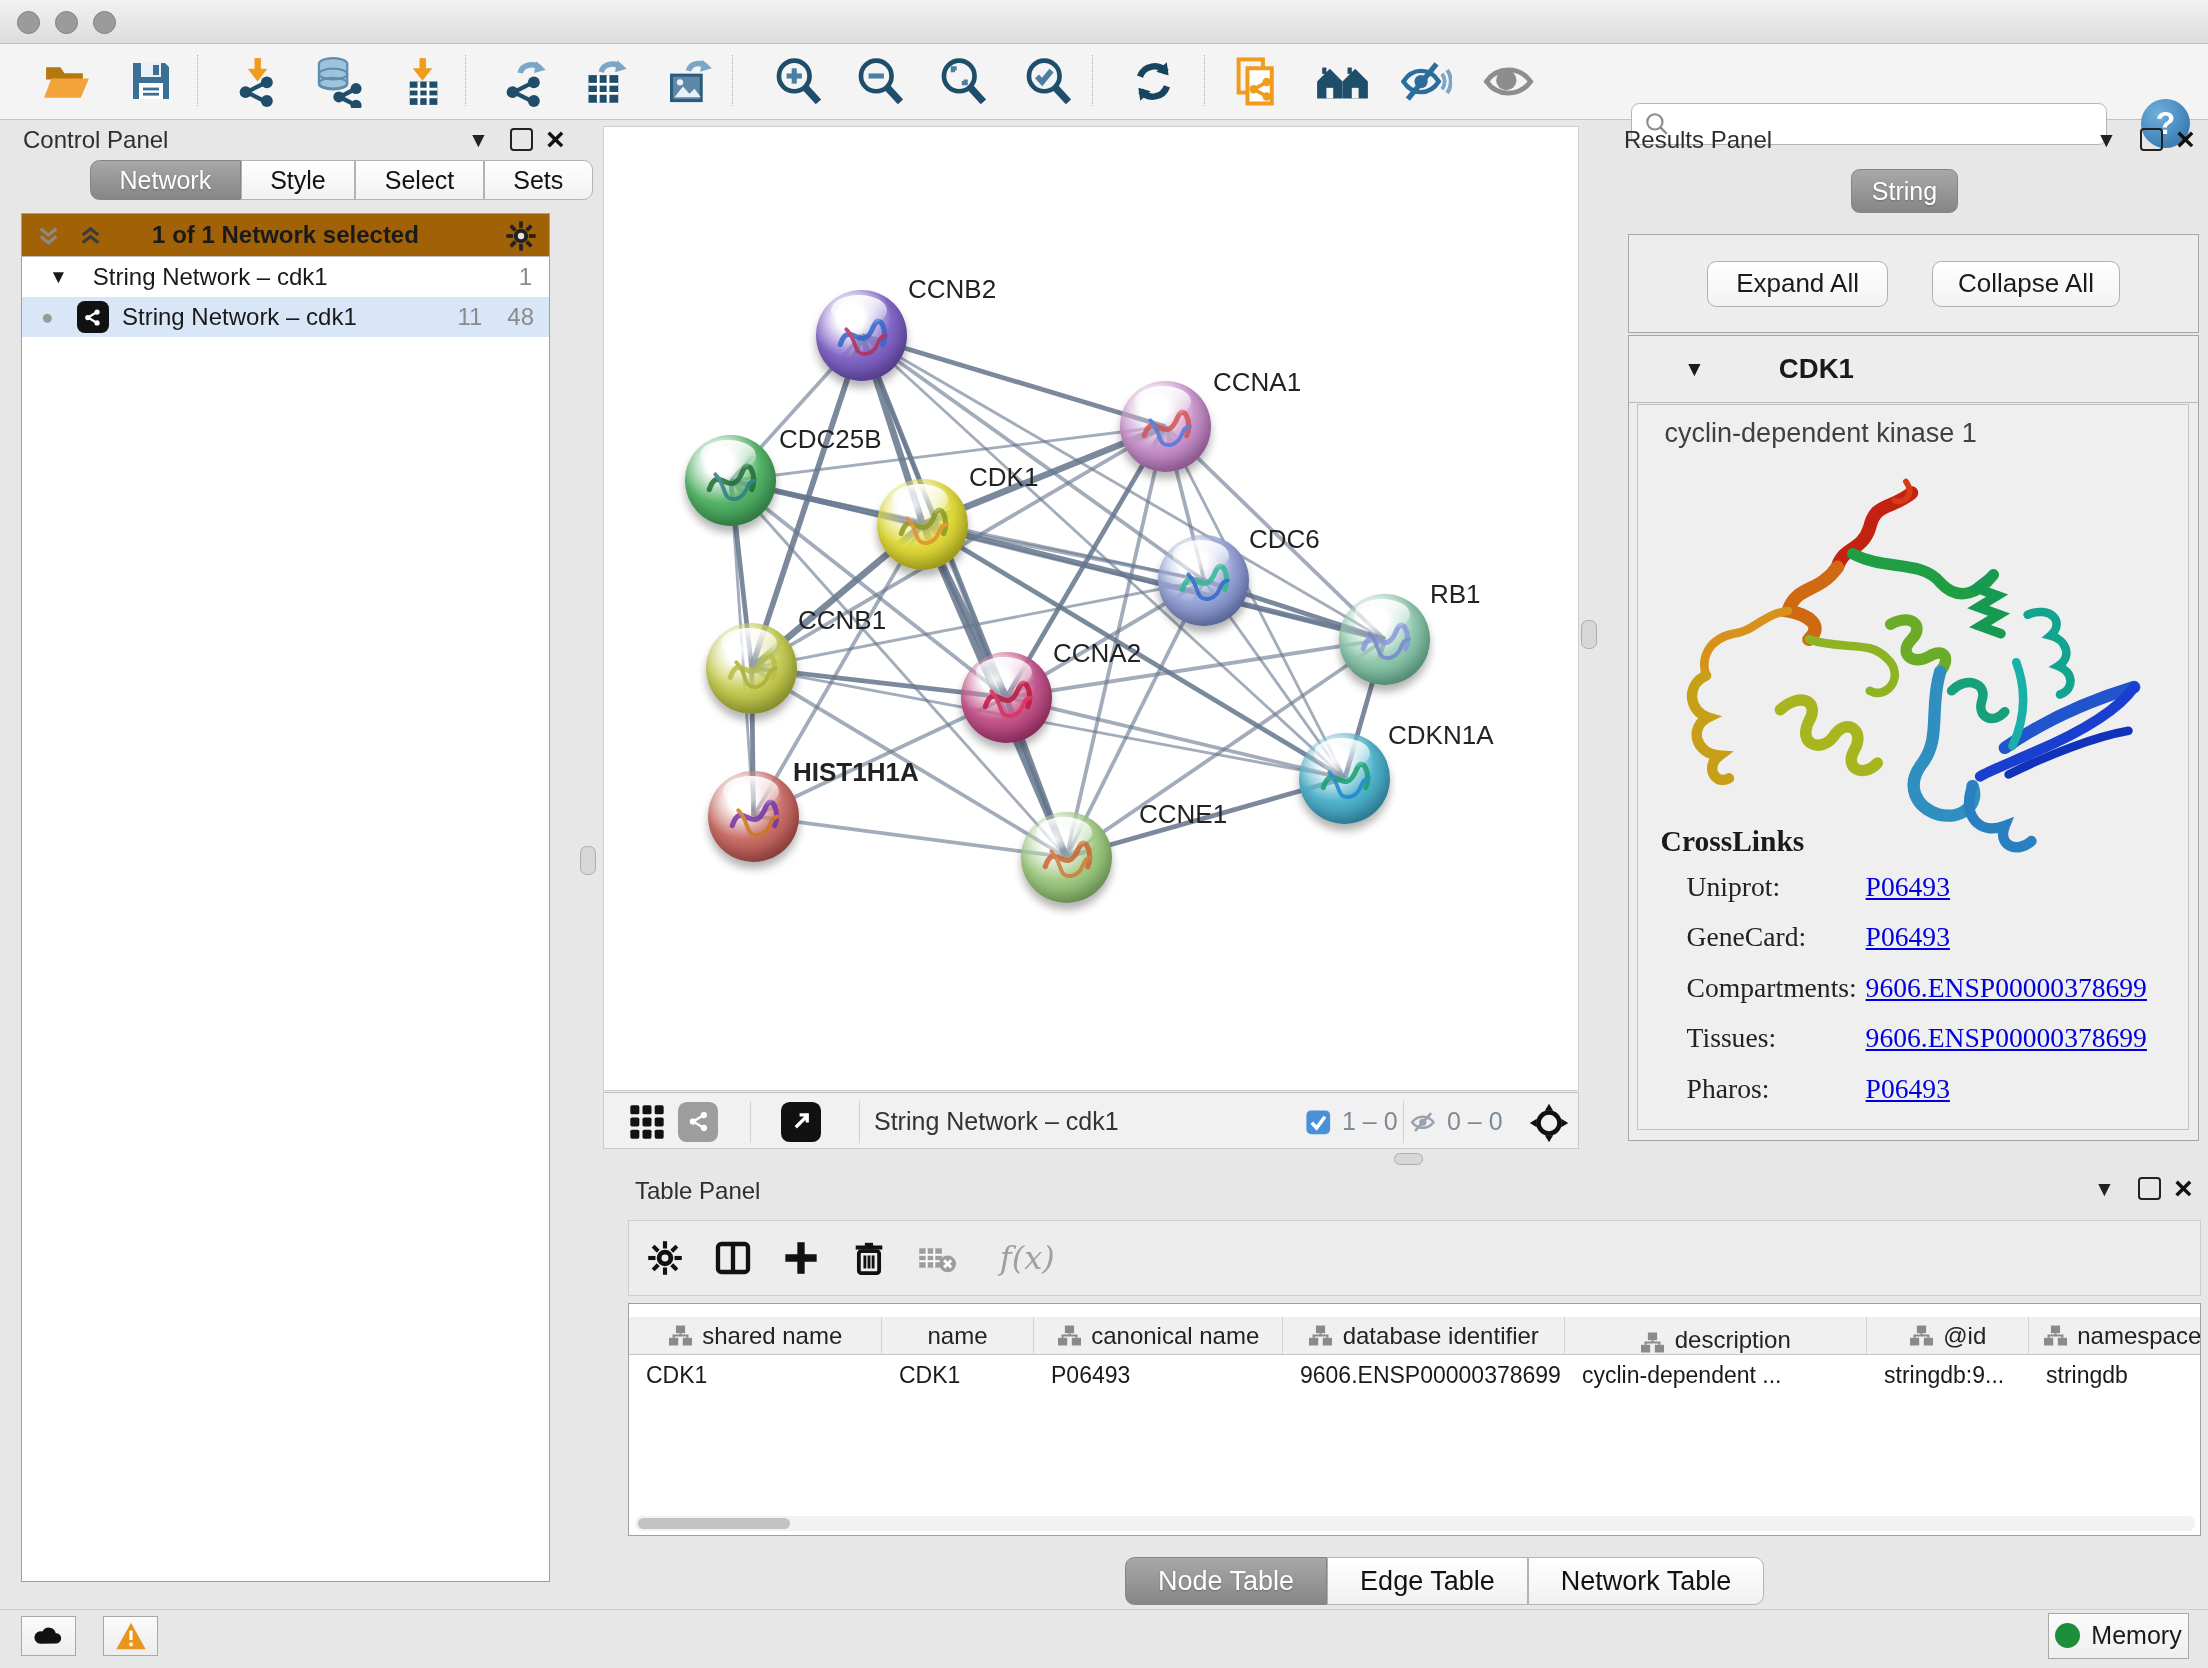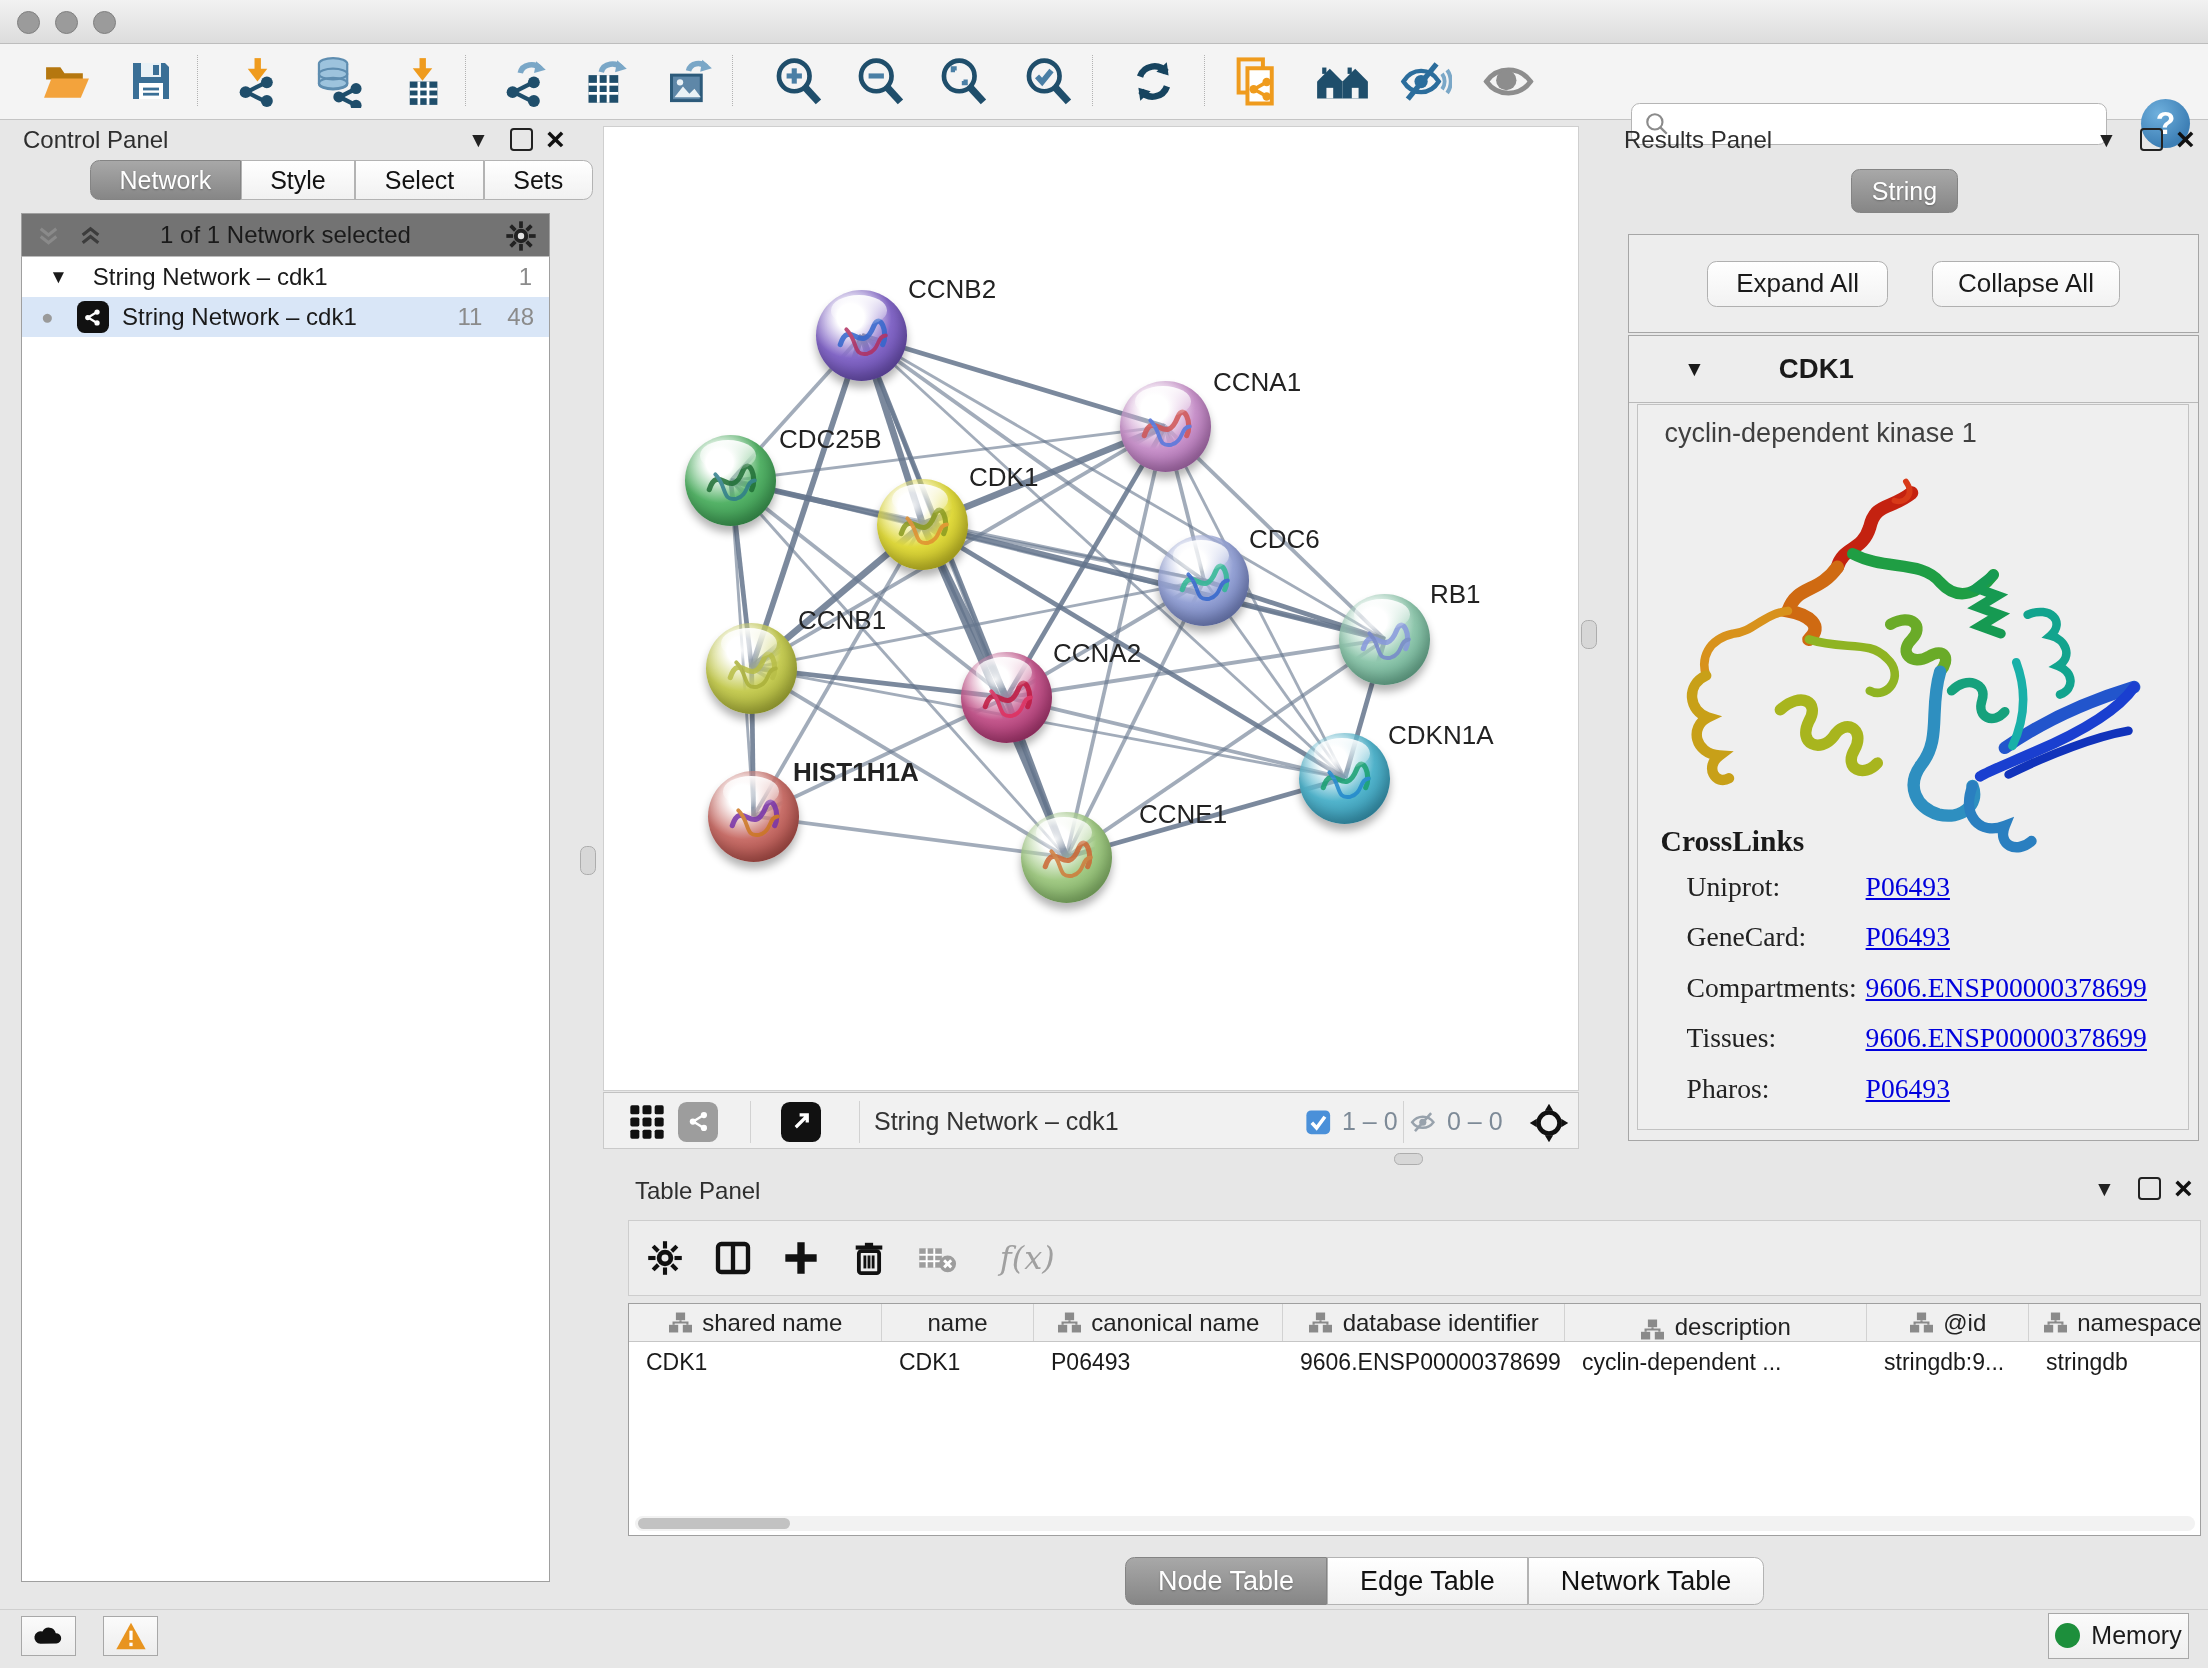--- a/index.html
+++ b/index.html
@@ -27,22 +27,22 @@
   .pc-close { font-size:32px; font-weight:bold; line-height:23px; color:#111; }
   .seg { border:1px solid #b3b3b3; background:linear-gradient(#ffffff,#f1f1f1); color:#111;
          display:flex; align-items:center; justify-content:center; font-size:25px; }
   .seg.sel { background:linear-gradient(#a8a8a8,#868686); color:#fff; border-color:#848484;
              text-shadow:0 1px 1.9px rgba(0,0,0,.25); }
   .seg.first { border-radius:9.5px 0 0 9.5px; }
   .seg.last  { border-radius:0 9.5px 9.5px 0; }
   
   #cp-titlebar { left:23px; top:126px; width:533px; height:30px; }
   #cp-tabs { left:90px; top:160px; height:40px; display:flex; }
-  #cp-header { left:21px; top:213px; width:529px; height:44px; background:#737373;
-    border:1.9px solid #9f9f9f; border-bottom:1px solid #bcbcbc; display:flex; align-items:center; }
+  #cp-header { left:21px; top:213px; width:529px; height:44px; background:#a16207;
+    border:1.9px solid #9f9f9f; border-bottom:1px solid #bcbcbc; display:flex; align-items:center;font-weight:bold; }
   #cp-tree { left:21px; top:257px; width:529px; height:1325px; background:#fff; border:1.9px solid #9f9f9f; border-top:none; }
   .tree-row { height:40px; display:flex; align-items:center; font-size:24px; }
   .tree-row.sel { background:#d9e6f7; }
   .cnt { color:#8b8b8b; }
   .badge { width:32px; height:32px; background:#111; border-radius:7.6px; display:flex; align-items:center; justify-content:center; }
   
   #netview { left:603px; top:126px; width:976px; height:965px; background:#fff; border:1px solid #cfcfcf; }
   .nodeball { position:absolute; width:91px; height:91px; border-radius:50%;
     box-shadow:0 6.7px 8.6px rgba(0,0,0,.30), inset -3.8px -7.6px 13.3px rgba(0,0,0,.22); }
   .nodeball:after { content:""; position:absolute; left:16%; top:6%; width:62%; height:34%;
@@ -66,21 +66,21 @@
   #rp-desc { font-size:27px; color:#404040; }
   .xl-head { font-family:"Liberation Serif", serif; font-weight:bold; font-size:29.5px; }
   .xl-row { position:absolute; font-family:"Liberation Serif", serif; font-size:27.6px; }
   .xl-label { color:#222; }
   .xl-link { color:#0000dd; text-decoration:underline; }
   
   #tp-titlebar { left:635px; top:1177px; width:1560px; height:30px; }
   #tp-toolbar { left:628px; top:1220px; width:1573px; height:76px; background:#ededed;
     border:1px solid #cdcdcd; display:flex; align-items:center; gap:28.5px; padding-left:17px; }
   #tp-table { left:628px; top:1303px; width:1573px; height:233px; background:#fff; border:1.9px solid #9f9f9f; overflow:hidden; }
-  #tp-headrow { display:flex; height:38px; background:#f0f0f0; border-bottom:1.9px solid #c6c6c6; }
+  #tp-headrow { display:flex; height:38px; background:#f0f0f0; border-bottom:1.9px solid #c6c6c6;margin-top:13px; }
   .th { display:flex; align-items:center; justify-content:center; gap:9.5px; font-size:24px; color:#222;
         border-right:1px solid #d2d2d2; overflow:hidden; white-space:nowrap; }
   #tp-datarow { display:flex; height:40px; }
   .td { font-size:23px; display:flex; align-items:center; padding-left:17px; overflow:hidden; white-space:nowrap; }
   #tp-scroll { position:absolute; left:5.7px; bottom:3.8px; width:1560px; height:15px; background:#f2f2f2; border-radius:7.6px; }
   #tp-thumb { position:absolute; left:3.8px; top:1.9px; width:152px; height:11.4px; background:#c2c2c2; border-radius:5.7px; }
   #tp-tabs { left:1125px; top:1557px; height:48px; display:flex; }
   
   #statusbar { left:0; top:1609px; width:2208px; height:59px; background:#e7e7e7; border-top:1px solid #cfcfcf; }
   .sbtn { top:5.7px; width:55px; height:40px; background:linear-gradient(#fbfbfb,#ededed); border:1.9px solid #a8a8a8;

